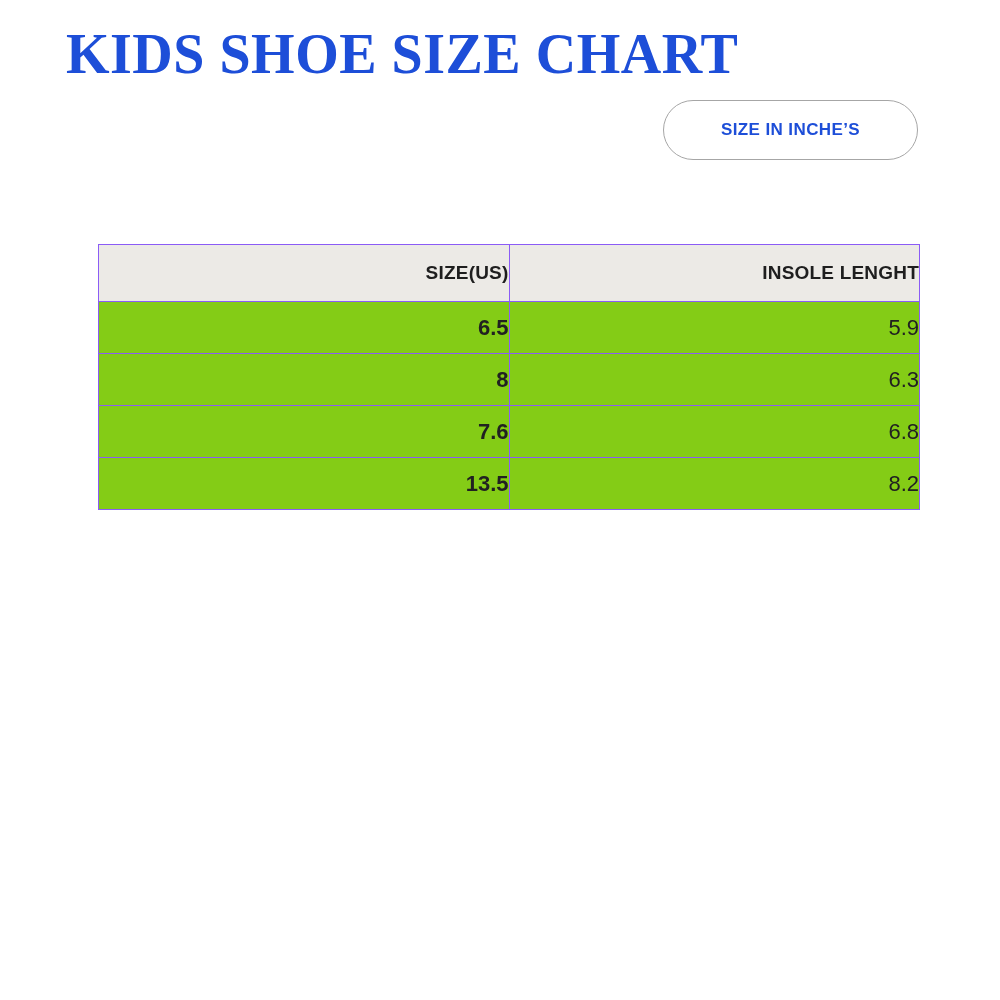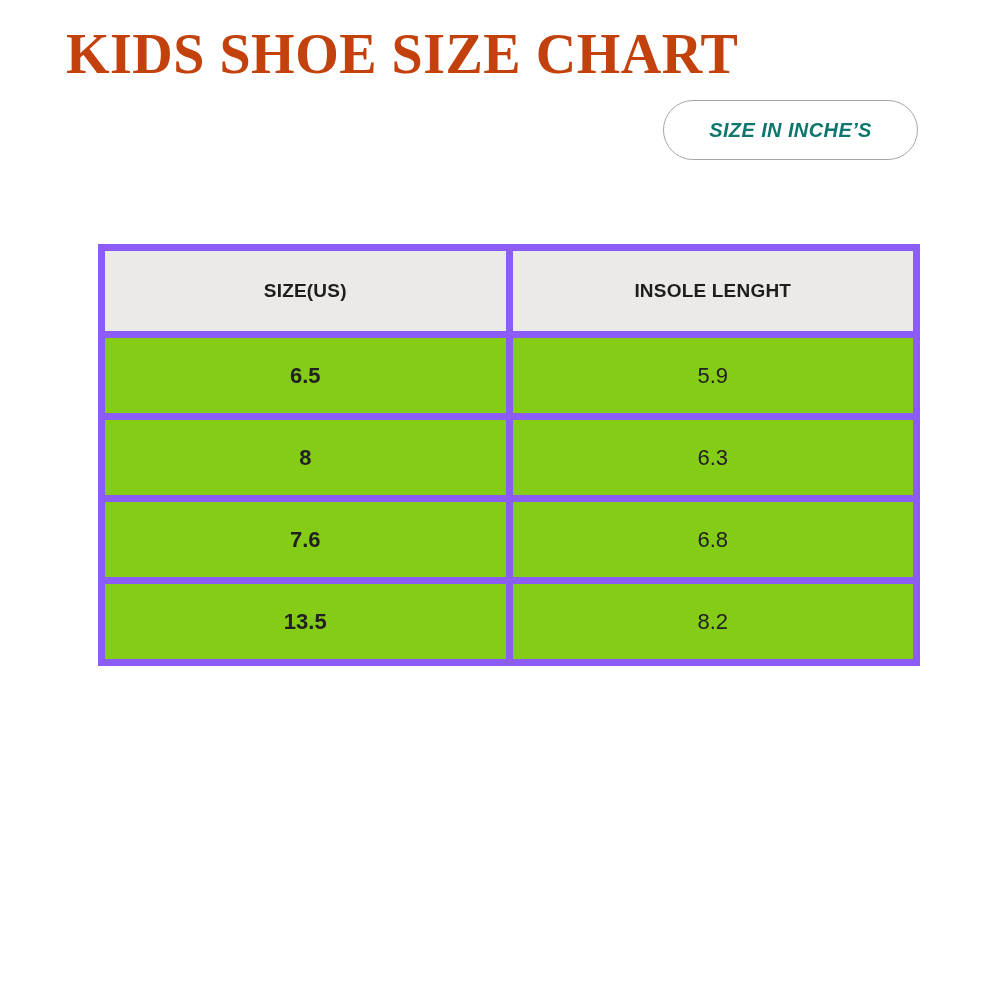--- a/index.html
+++ b/index.html
@@ -18,59 +18,58 @@
   }
   .page-title {
     position: absolute;
     left: 66px;
     top: 22px;
     margin: 0;
     font-family: "Liberation Serif", serif;
     font-weight: 700;
     font-size: 56px;
     letter-spacing: 0.5px;
-    color: #c2410c;
+    color: #1d4ed8;
     white-space: nowrap;
   }
   .unit-pill {
     position: absolute;
     left: 663px;
     top: 100px;
     width: 255px;
     height: 60px;
     box-sizing: border-box;
     border: 1.5px solid #a6a6a6;
     border-radius: 999px;
     background: #ffffff;
     display: flex;
     align-items: center;
     justify-content: center;
     cursor: pointer;
   }
   .unit-pill span {
-    font-size: 20px;
+    font-size: 17px;
     font-weight: 600;
     letter-spacing: 0.4px;
-    color: #0f766e;
-    font-style: italic;
+    color: #1d4ed8;
   }
   table.size-table {
     position: absolute;
     left: 98px;
     top: 244px;
     width: 822px;
     border-collapse: collapse;
     table-layout: fixed;
   }
   .size-table th,
   .size-table td {
-    border: 7px solid #8b5cf6;
-    text-align: center;
+    border: 1px solid #8b5cf6;
+    text-align: right;
     vertical-align: middle;
-    padding: 12px;
+    padding: 0;
   }
   .size-table th {
     height: 56px;
     background: #eceae6;
     font-size: 19px;
     font-weight: 700;
     letter-spacing: 0.2px;
     color: #1e1e1e;
   }
   .size-table td {

